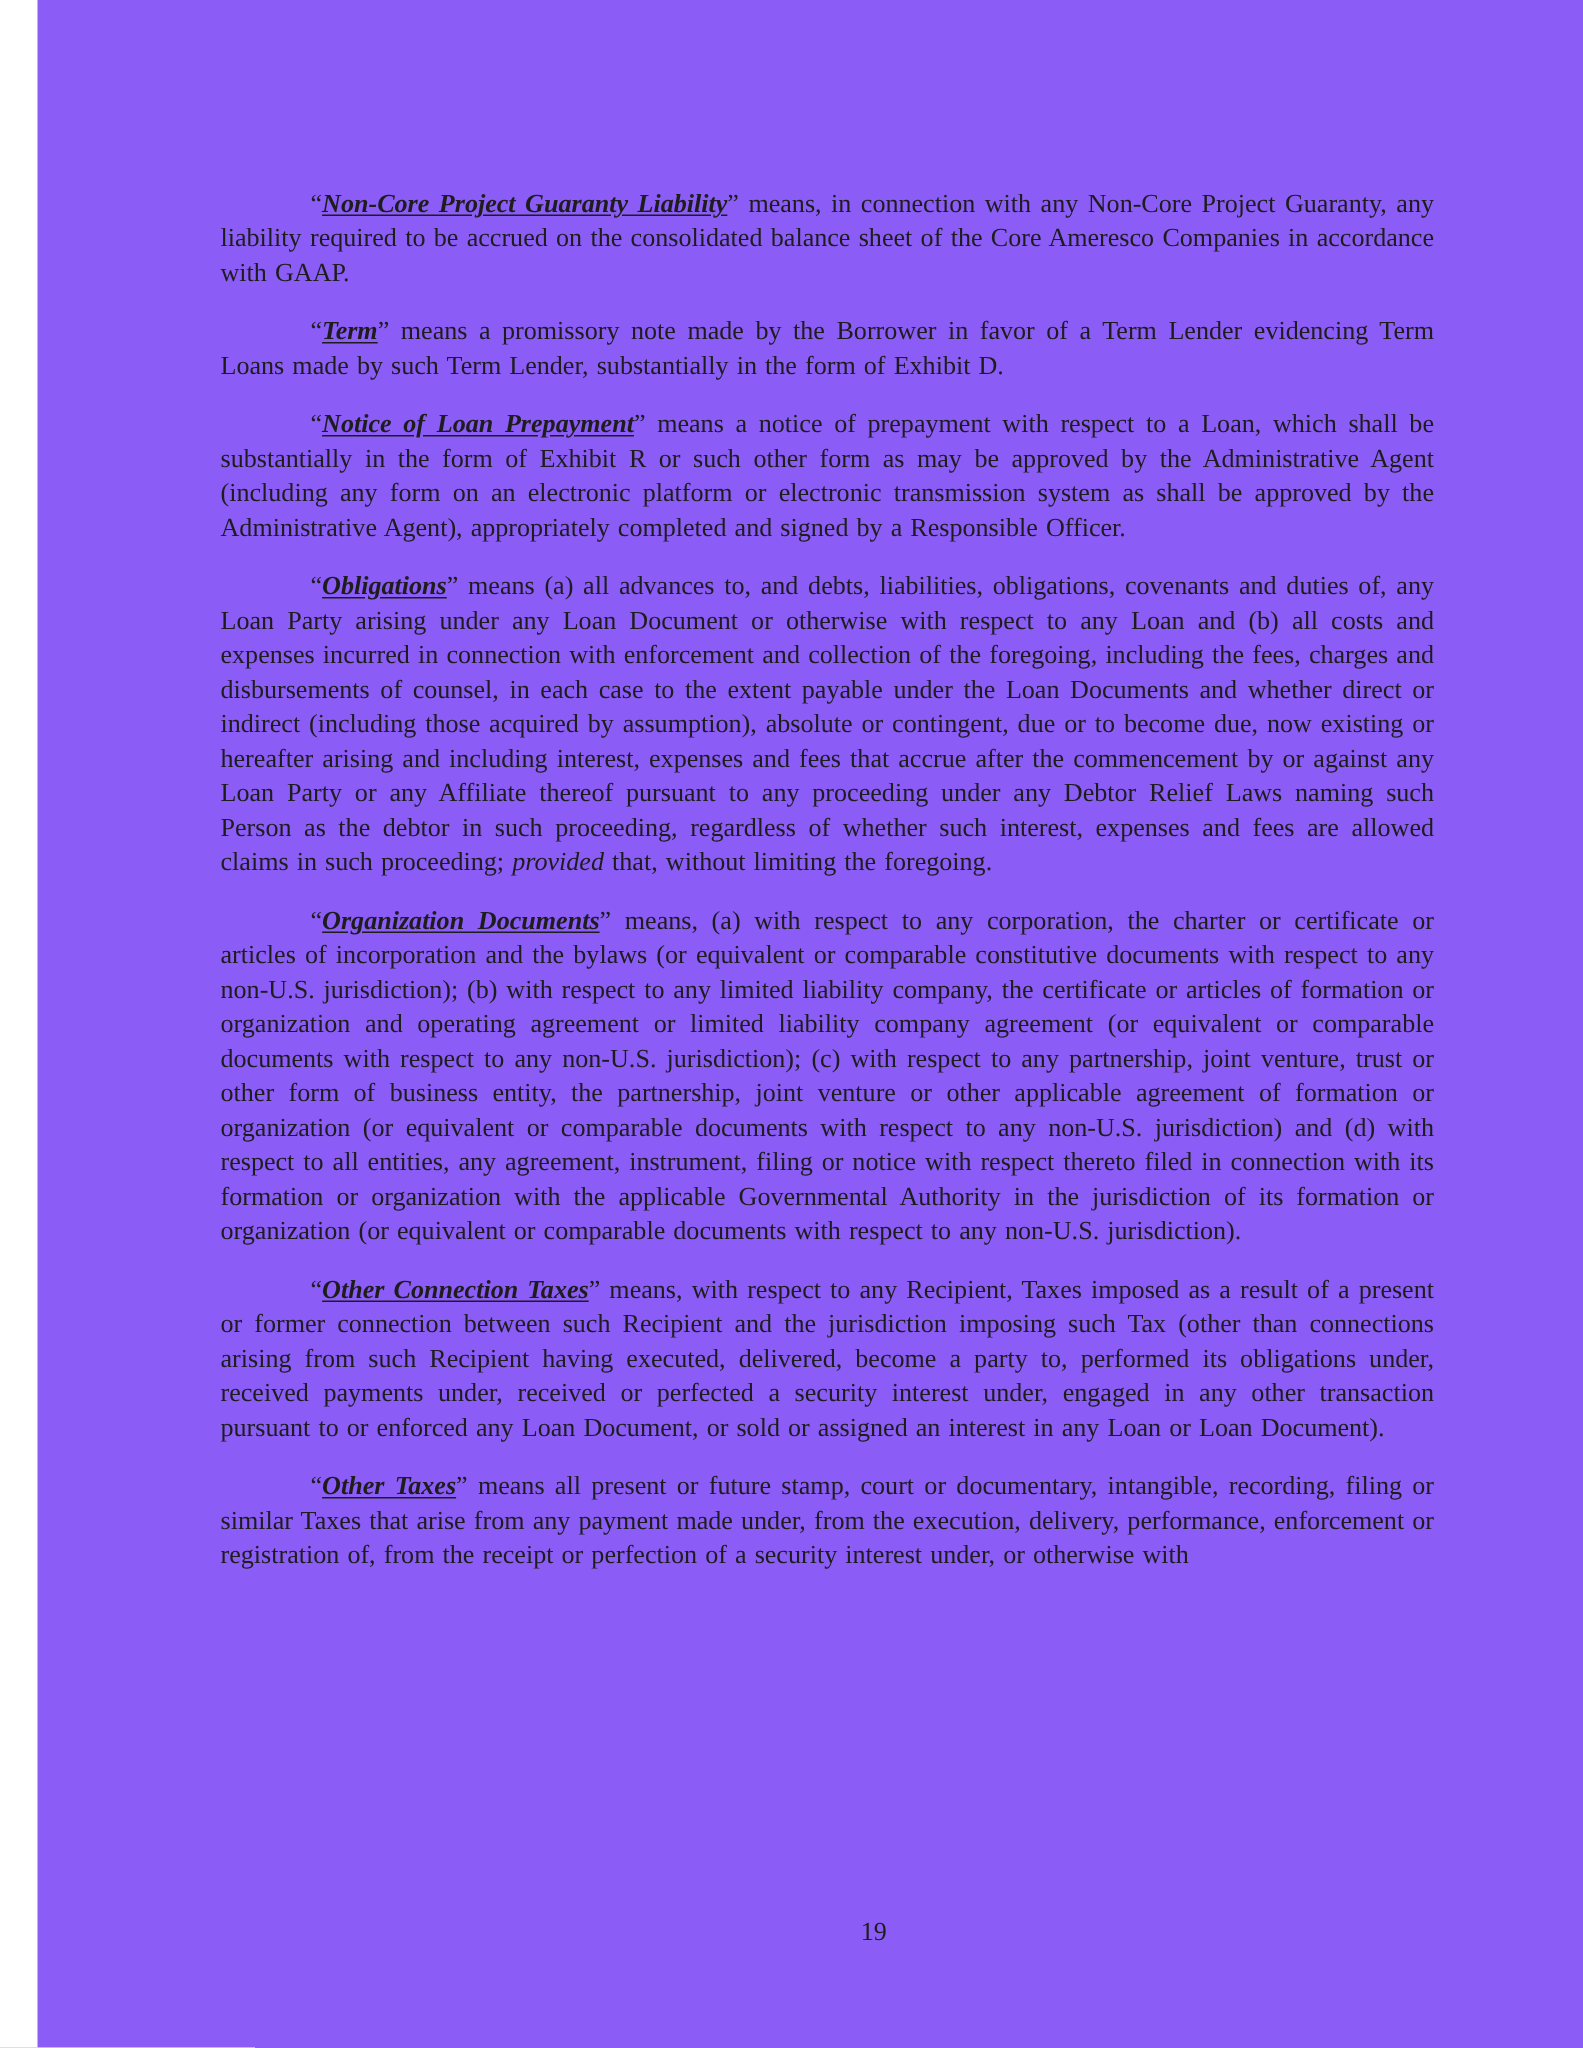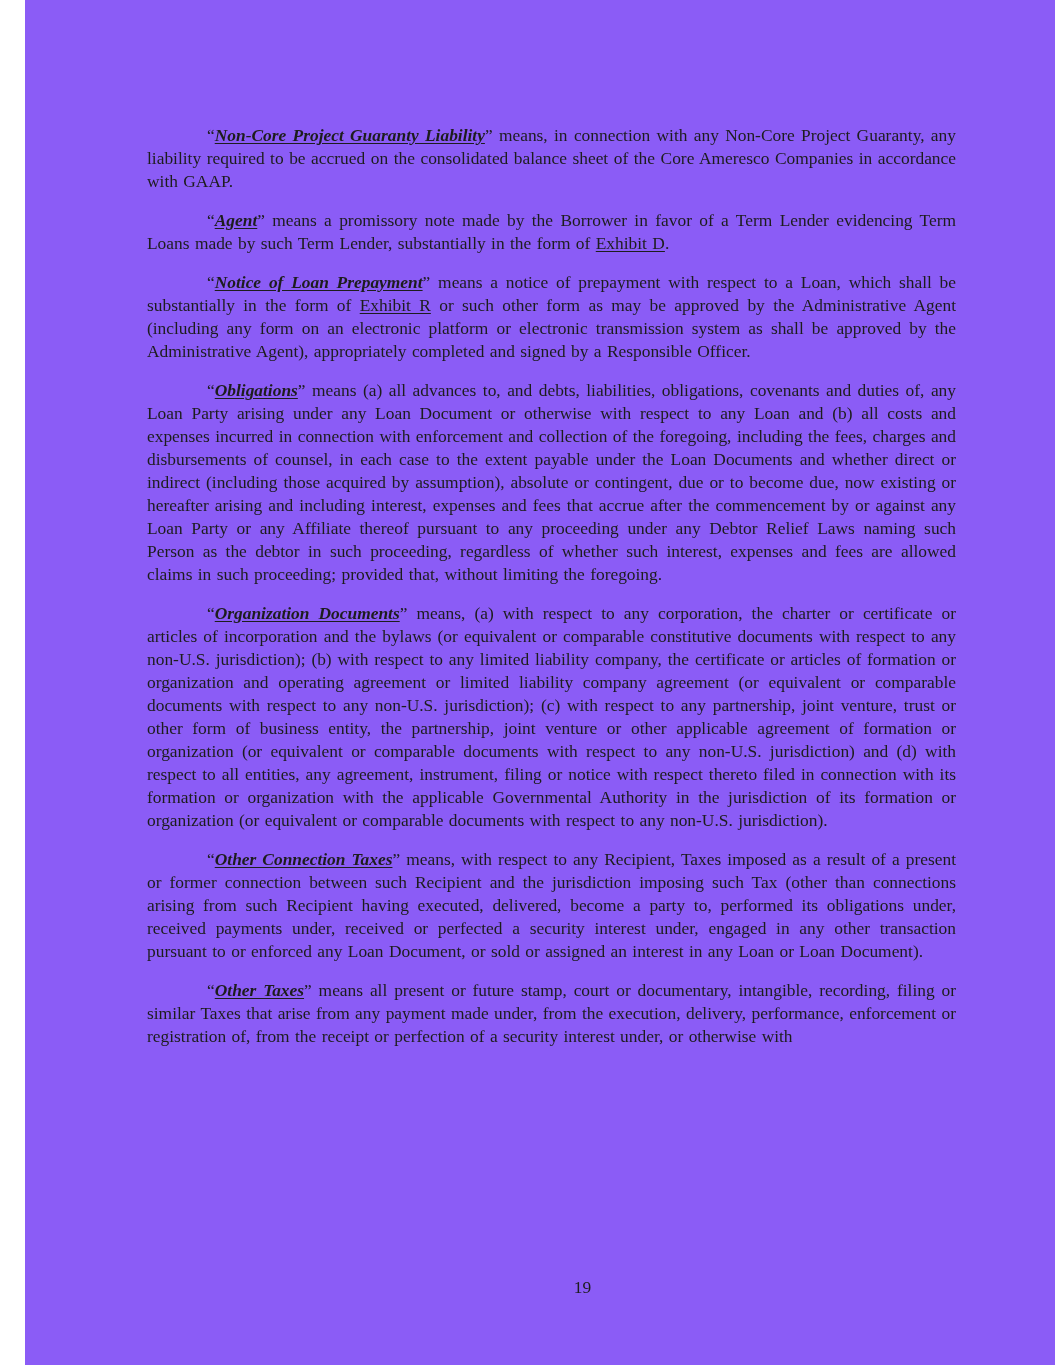--- a/index.html
+++ b/index.html
@@ -32,43 +32,42 @@
     word-spacing: 0.06em;
   }
   .run-n { font-style: normal; font-weight: normal; }
   .run-term {
     font-weight: bold;
     font-style: italic;
     text-decoration: underline;
     text-underline-offset: 2px;
   }
   .run-u {
-    text-decoration: underline;
     text-underline-offset: 2px;
   }
-  .run-i { }
+  .run-i { font-style: italic; }
   .page-footer {
     position: absolute;
     top: 1276px;
     left: 0;
     width: 100%;
     text-align: center;
     font-size: 17.4px;
     line-height: 23px;
     color: #1d1d1d;
     padding-left: 30px;
   }
 </style>
 </head>
 <body>
 
 <div class="page">
   <div class="doc-body">
       <p class="para"><span class="run-n">“</span><span class="run-term">Non-Core Project Guaranty Liability</span><span class="run-n">” means, in connection with any Non-Core Project Guaranty, any liability required to be accrued on the consolidated balance sheet of the Core Ameresco Companies in accordance with GAAP.</span></p>
-      <p class="para"><span class="run-n">“</span><span class="run-term">Agent</span><span class="run-n">” means a promissory note made by the Borrower in favor of a Term Lender evidencing Term Loans made by such Term Lender, substantially in the form of </span><span class="run-u">Exhibit D</span><span class="run-n">.</span></p>
+      <p class="para"><span class="run-n">“</span><span class="run-term">Term</span><span class="run-n">” means a promissory note made by the Borrower in favor of a Term Lender evidencing Term Loans made by such Term Lender, substantially in the form of </span><span class="run-u">Exhibit D</span><span class="run-n">.</span></p>
       <p class="para"><span class="run-n">“</span><span class="run-term">Notice of Loan Prepayment</span><span class="run-n">” means a notice of prepayment with respect to a Loan, which shall be substantially in the form of </span><span class="run-u">Exhibit R</span><span class="run-n"> or such other form as may be approved by the Administrative Agent (including any form on an electronic platform or electronic transmission system as shall be approved by the Administrative Agent), appropriately completed and signed by a Responsible Officer.</span></p>
       <p class="para"><span class="run-n">“</span><span class="run-term">Obligations</span><span class="run-n">” means (a) all advances to, and debts, liabilities, obligations, covenants and duties of, any Loan Party arising under any Loan Document or otherwise with respect to any Loan and (b) all costs and expenses incurred in connection with enforcement and collection of the foregoing, including the fees, charges and disbursements of counsel, in each case to the extent payable under the Loan Documents and whether direct or indirect (including those acquired by assumption), absolute or contingent, due or to become due, now existing or hereafter arising and including interest, expenses and fees that accrue after the commencement by or against any Loan Party or any Affiliate thereof pursuant to any proceeding under any Debtor Relief Laws naming such Person as the debtor in such proceeding, regardless of whether such interest, expenses and fees are allowed claims in such proceeding; </span><span class="run-i">provided</span><span class="run-n"> that, without limiting the foregoing.</span></p>
       <p class="para"><span class="run-n">“</span><span class="run-term">Organization Documents</span><span class="run-n">” means, (a) with respect to any corporation, the charter or certificate or articles of incorporation and the bylaws (or equivalent or comparable constitutive documents with respect to any non-U.S. jurisdiction); (b) with respect to any limited liability company, the certificate or articles of formation or organization and operating agreement or limited liability company agreement (or equivalent or comparable documents with respect to any non-U.S. jurisdiction); (c) with respect to any partnership, joint venture, trust or other form of business entity, the partnership, joint venture or other applicable agreement of formation or organization (or equivalent or comparable documents with respect to any non-U.S. jurisdiction) and (d) with respect to all entities, any agreement, instrument, filing or notice with respect thereto filed in connection with its formation or organization with the applicable Governmental Authority in the jurisdiction of its formation or organization (or equivalent or comparable documents with respect to any non-U.S. jurisdiction).</span></p>
       <p class="para"><span class="run-n">“</span><span class="run-term">Other Connection Taxes</span><span class="run-n">” means, with respect to any Recipient, Taxes imposed as a result of a present or former connection between such Recipient and the jurisdiction imposing such Tax (other than connections arising from such Recipient having executed, delivered, become a party to, performed its obligations under, received payments under, received or perfected a security interest under, engaged in any other transaction pursuant to or enforced any Loan Document, or sold or assigned an interest in any Loan or Loan Document).</span></p>
       <p class="para"><span class="run-n">“</span><span class="run-term">Other Taxes</span><span class="run-n">” means all present or future stamp, court or documentary, intangible, recording, filing or similar Taxes that arise from any payment made under, from the execution, delivery, performance, enforcement or registration of, from the receipt or perfection of a security interest under, or otherwise with</span></p>
     </div>
   <div class="page-footer">19</div>
 </div>
 
 </body></html>

